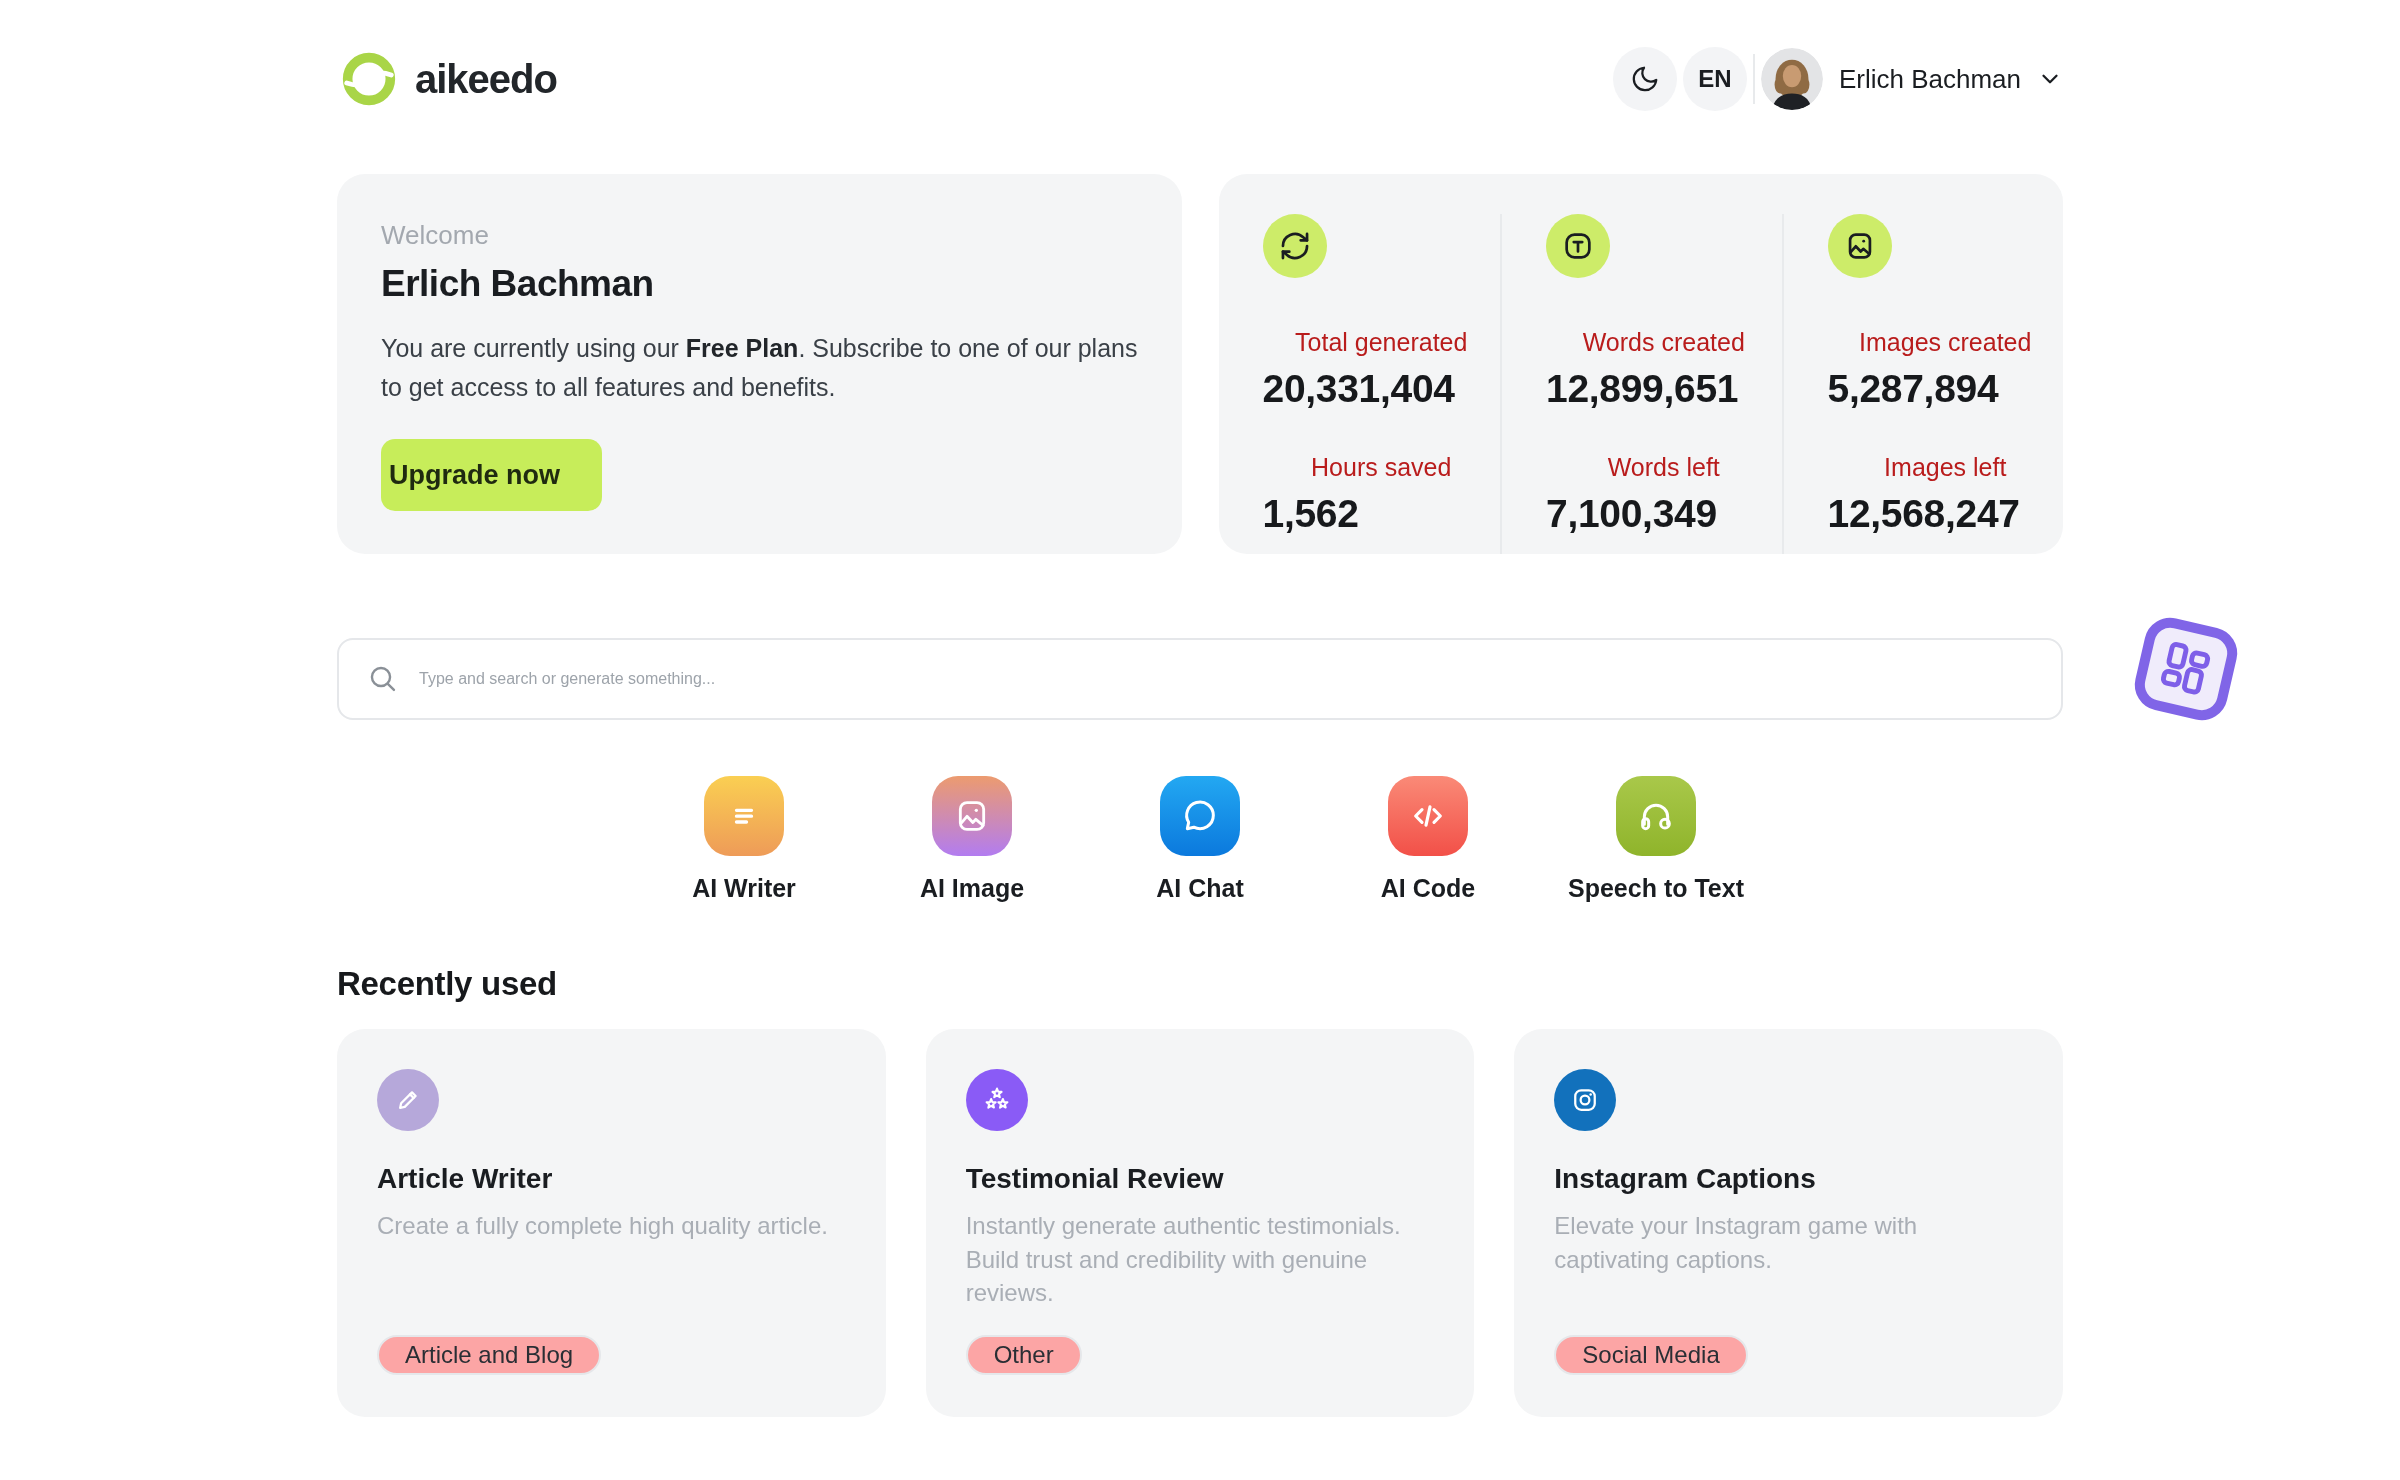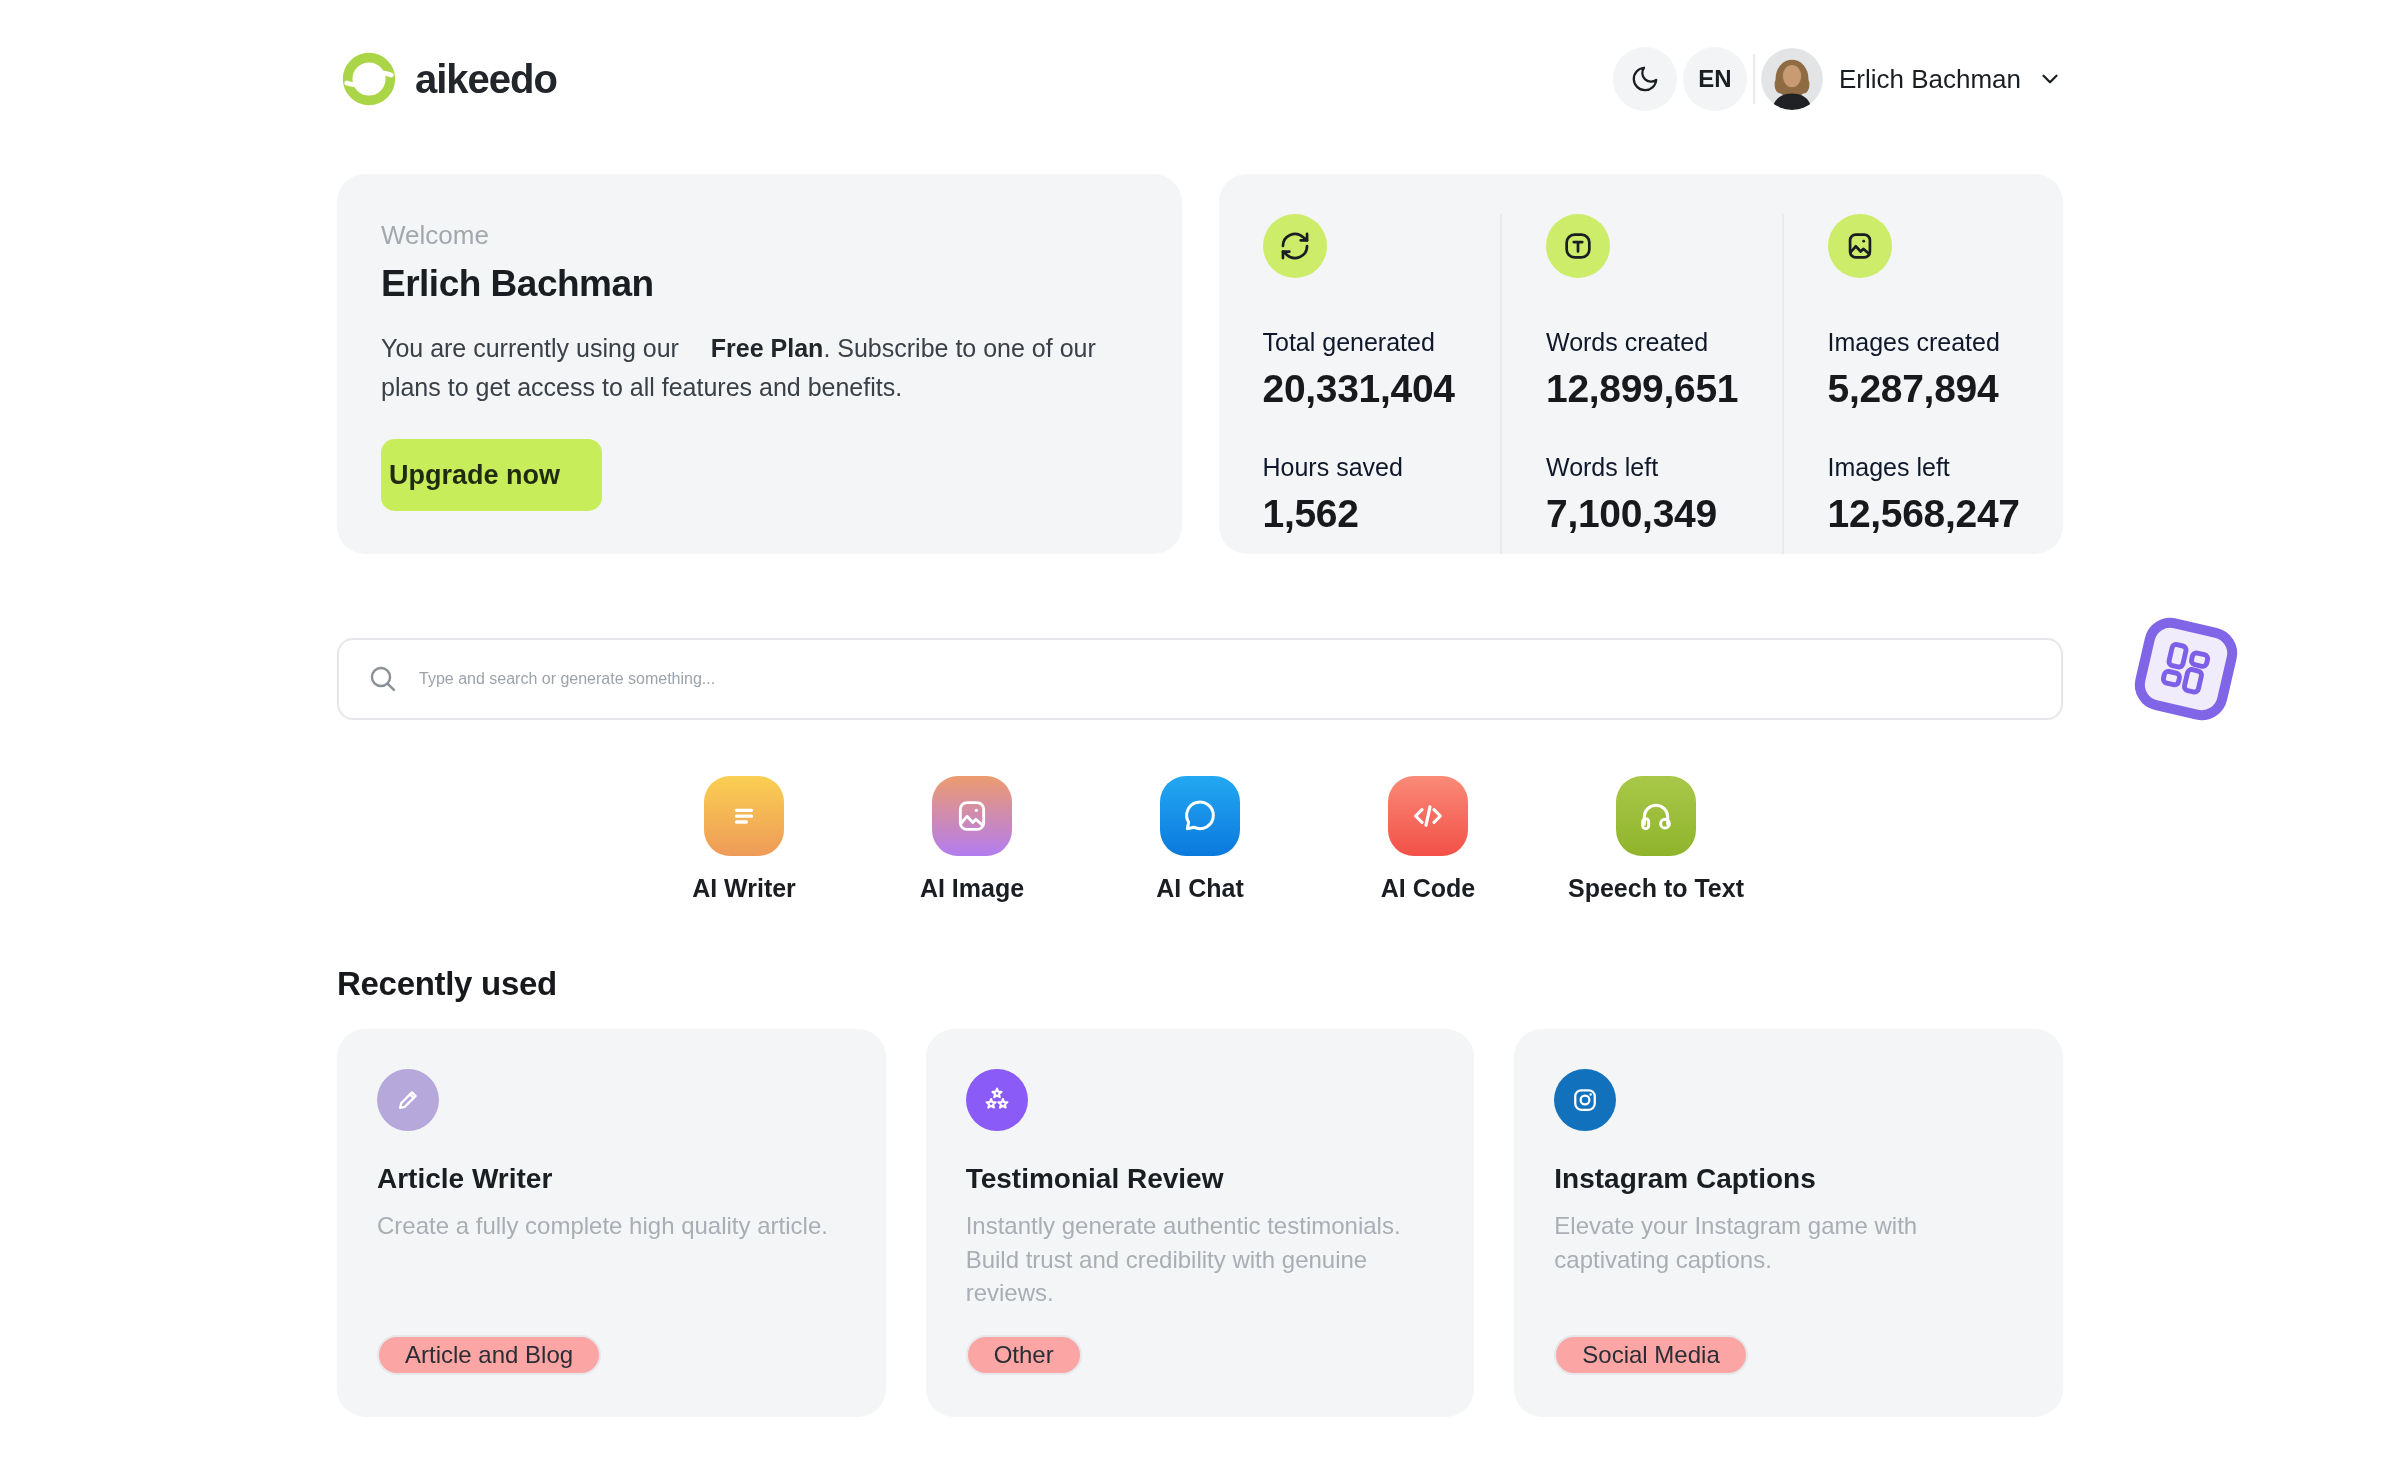--- a/index.html
+++ b/index.html
@@ -25,31 +25,31 @@
   .avatar { width:62px; height:62px; border-radius:50%; overflow:hidden; display:block; }
   .user-name { font-size:26px; color:#1A1D21; }
 
   
   .top-grid { display:grid; grid-template-columns:1fr 1fr; gap:37px; margin-top:60px; }
   .card { background:#F4F5F6; border-radius:28px; height:380px; }
   .welcome-card { padding:46px 44px; }
   .eyebrow { font-size:26px; color:#A3A8AF; }
   .welcome-name { font-size:37px; font-weight:800; margin:12px 0 0; color:#1A1D21; letter-spacing:-0.5px; }
   .plan-text { font-size:25px; color:#3A4047; line-height:1.56; margin:24px 0 0; max-width:775px; }
-  .plan-text strong { color:#22262A; font-weight:700;margin-left:25px; }
+  .plan-text strong { color:#22262A; font-weight:700; }
   .upgrade-btn { margin-top:32px; height:72px; padding:0 42px; border:none; border-radius:14px;
     font-family:inherit; font-size:27px; font-weight:600; color:#1F2A10; cursor:pointer; }
 
   .stats-card { display:grid; grid-template-columns:1fr 1fr 1fr; padding:40px 0 0; }
   .stat-col { padding-left:44px; }
   .stat-col + .stat-col { border-left:2px solid #E8EAEC; }
   .stat-icon { width:64px; height:64px; border-radius:50%; display:flex; align-items:center; justify-content:center; color:#1A1D21; }
   .stat-group { margin-top:50px; }
   .stat-group.second { margin-top:42px; }
-  .stat-label { font-size:25px; color:#0f172a; }
+  .stat-label { font-size:25px; color:#b91c1c;text-align:center; }
   .stat-value { font-size:39px; font-weight:800; color:#17191C; margin-top:10px; letter-spacing:-0.3px; }
 
   
   .search-row { margin-top:84px; position:relative; }
   .search-bar { height:82px; border:2px solid #E5E7EA; border-radius:16px; background:#fff;
     display:flex; align-items:center; padding:0 28px; gap:18px; }
   .search-bar input { flex:1; border:none; outline:none; background:transparent;
     font-family:inherit; font-size:16px; color:#1A1D21; }
   .search-bar input::placeholder { color:#9DA3AA; }
   .sticker { position:absolute; left:1802px; top:-16px; width:94px; height:94px;

